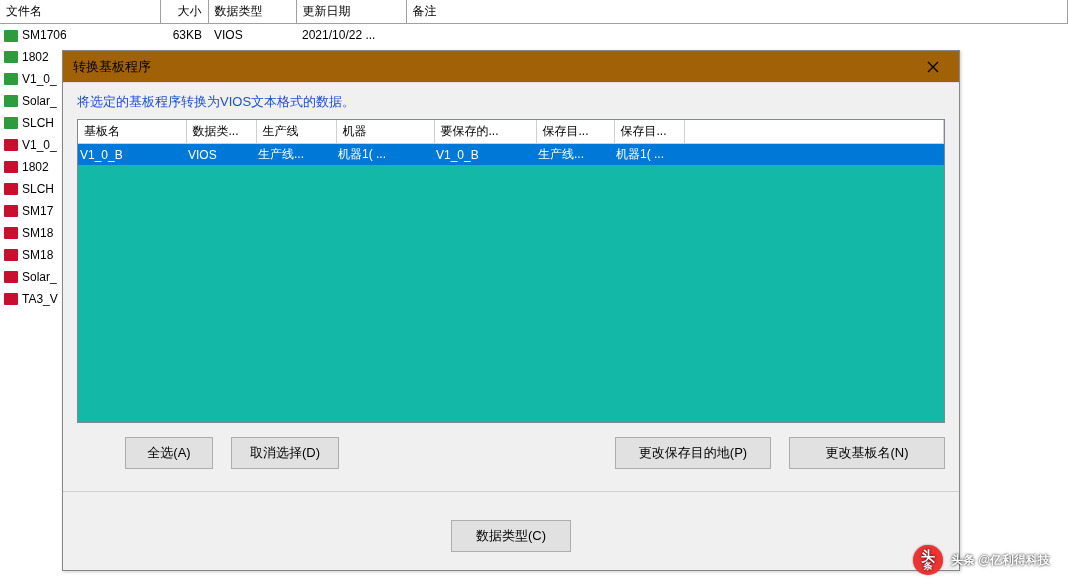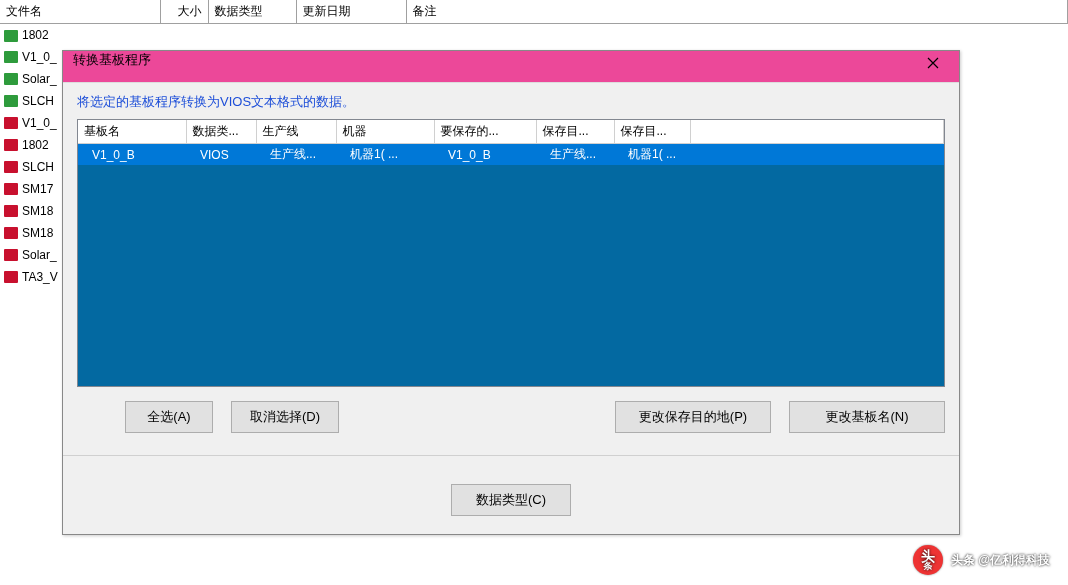--- a/index.html
+++ b/index.html
@@ -17,32 +17,32 @@
     .icon-red { background: #c8102e; }
     
     .col-name { width: 160px; }
     .col-size { width: 48px; text-align: right; }
     .col-type { width: 88px; }
     .col-date { width: 110px; }
     .col-remark { width: auto; }
     
     
     .dialog { position: absolute; left: 62px; top: 50px; width: 898px; background: #f0f0f0; border: 1px solid #888; box-shadow: 1px 1px 3px rgba(0,0,0,0.2); }
-    .dlg-title { display: flex; align-items: flex-start; justify-content: space-between; height: 32px; padding: 0 10px; background: #ec4899; border-bottom: 1px solid #ddd; }
+    .dlg-title { display: flex; align-items: center; justify-content: space-between; height: 32px; padding: 0 10px; background: #a16207; border-bottom: 1px solid #ddd; }
     .dlg-title-text { color: #000; font-size: 13px; }
     .dlg-close { width: 32px; height: 24px; display: flex; align-items: center; justify-content: center; cursor: pointer; }
     .dlg-close svg { width: 12px; height: 12px; }
     
     .dlg-body { padding: 10px 14px 14px 14px; }
     .dlg-desc { color: #1d4ed8; margin-bottom: 8px; font-size: 13px; }
     
-    .dlg-table-wrap { border: 1px solid #828790; background: #0369a1; height: 268px; overflow: hidden; }
+    .dlg-table-wrap { border: 1px solid #828790; background: #14b8a6; height: 304px; overflow: hidden; }
     .dlg-table { width: 100%; border-collapse: collapse; }
     .dlg-table th { background: #fff; border-right: 1px solid #d0d0d0; border-bottom: 1px solid #d0d0d0; text-align: left; padding: 3px 6px; font-weight: normal; height: 20px; white-space: nowrap; overflow: hidden; }
-    .dlg-table td { padding: 2px 14px; height: 18px; white-space: nowrap; overflow: hidden; }
+    .dlg-table td { padding: 2px 2px; height: 18px; white-space: nowrap; overflow: hidden; }
     .dlg-table tr.selected td { background: #0078d7; color: #fff; }
     
     .dc1 { width: 108px; } .dc2 { width: 70px; } .dc3 { width: 80px; } .dc4 { width: 98px; }
     .dc5 { width: 102px; } .dc6 { width: 78px; } .dc7 { width: 70px; }
     
     .btn-row { display: flex; justify-content: space-between; margin-top: 14px; padding-left: 48px; }
     .btn-group { display: flex; gap: 18px; }
     .btn { border: 1px solid #adadad; background: #e1e1e1; padding: 6px 18px; min-width: 88px; text-align: center; cursor: pointer; font-size: 13px; }
     .btn-wide { min-width: 156px; }
     
@@ -60,20 +60,27 @@
   <thead>
     <tr>
       <th class="col-name">文件名</th>
       <th class="col-size" style="text-align:right">大小</th>
       <th class="col-type">数据类型</th>
       <th class="col-date">更新日期</th>
       <th class="col-remark">备注</th>
     </tr>
   </thead>
   <tbody id="bg-tbody">
+      <tr>
+    <td><span class="file-icon icon-green"></span><span>SM1706</span></td>
+    <td style="text-align:right">63KB</td>
+    <td>VIOS</td>
+    <td>2021/10/22 ...</td>
+    <td></td>
+      </tr>
       <tr>
     <td><span class="file-icon icon-green"></span><span>1802</span></td>
     <td style="text-align:right"></td>
     <td></td>
     <td></td>
     <td></td>
       </tr>
       <tr>
     <td><span class="file-icon icon-green"></span><span>V1_0_</span></td>
     <td style="text-align:right"></td>

